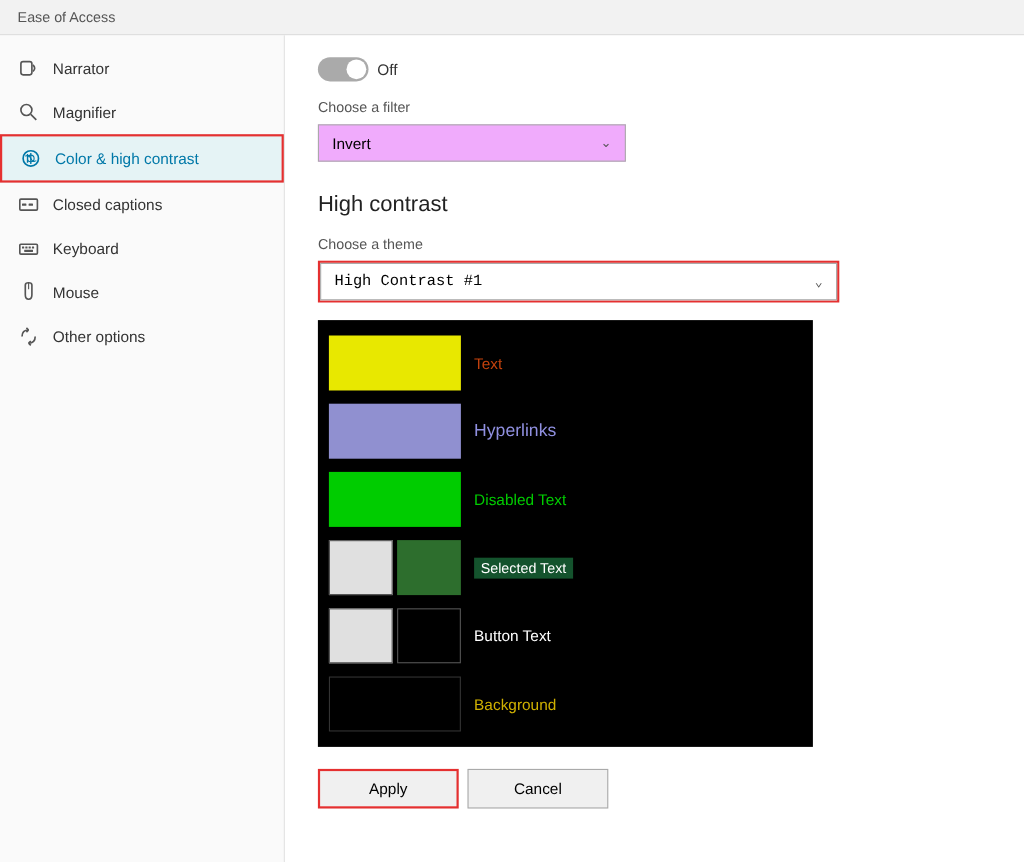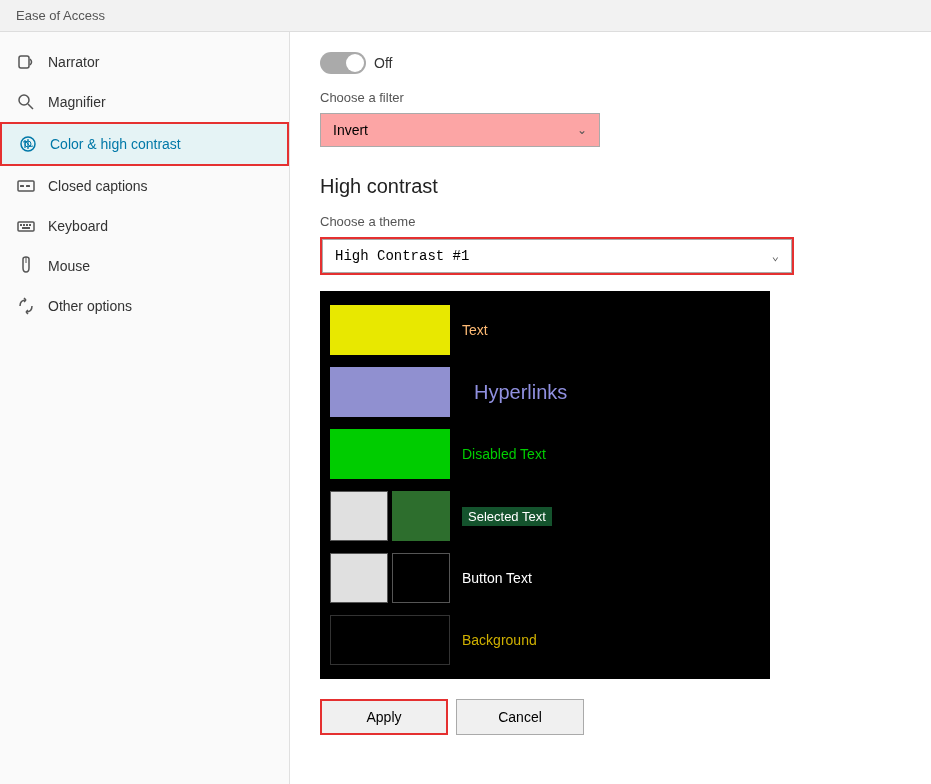--- a/index.html
+++ b/index.html
@@ -23,21 +23,21 @@
     }
 
     .main-container {
       display: flex;
       flex: 1;
       overflow: hidden;
     }
 
     
     .sidebar {
-      width: 290px;
+      width: 259px;
       background: #fafafa;
       border-right: 1px solid #e0e0e0;
       padding-top: 10px;
       flex-shrink: 0;
     }
 
     .sidebar-item {
       display: flex;
       align-items: center;
       padding: 10px 16px;
@@ -114,21 +114,21 @@
       font-size: 13px;
       color: #555;
       margin-bottom: 8px;
     }
 
     .dropdown {
       width: 280px;
       border: 1px solid #aaa;
       padding: 8px 12px;
       font-size: 14px;
-      background: #fca5a5;
+      background: #f0abfc;
       display: flex;
       justify-content: space-between;
       align-items: center;
       cursor: pointer;
       margin-bottom: 28px;
     }
 
     
     .section-title {
       font-size: 20px;
@@ -230,31 +230,30 @@
       font-size: 14px;
     }
 
     .background-label {
       color: #cfb000;
       font-size: 14px;
     }
 
     .hyperlinks-label {
       color: #9090e0;
-      font-size: 20px;
-      margin-left: 12px;
+      font-size: 16px;
     }
 
     .disabled-label {
       color: #00cc00;
       font-size: 14px;
     }
 
     .text-label {
-      color: #fdba74;
+      color: #c2410c;
       font-size: 14px;
     }
   </style>
 </head>
 <body>
 
 <div class="top-bar">
   <span>Ease of Access</span>
 </div>
 

